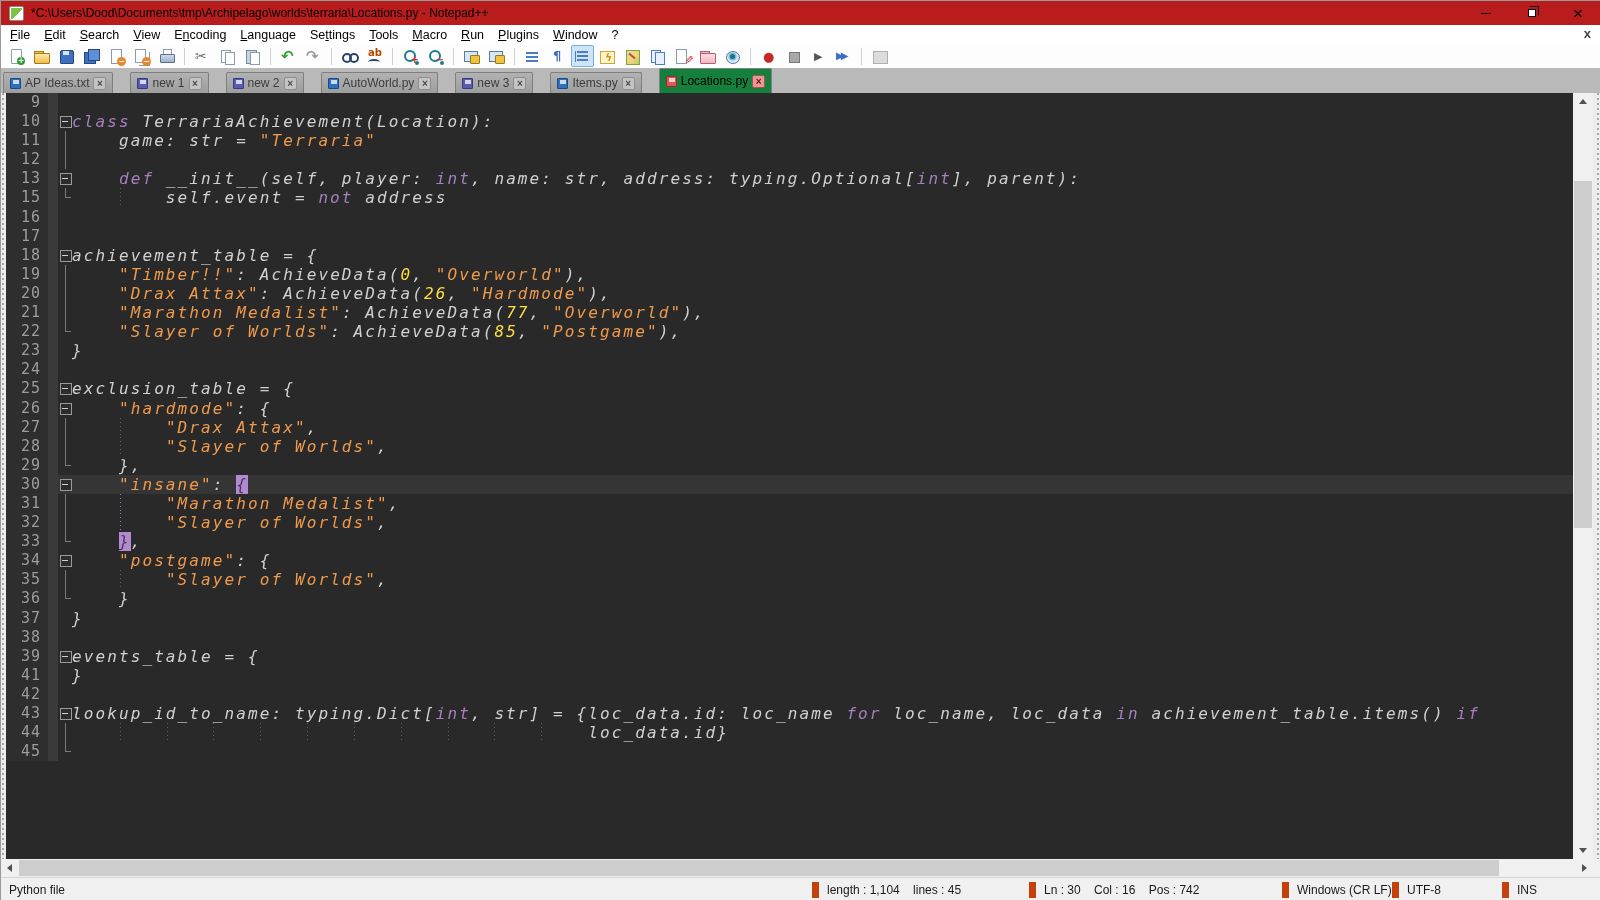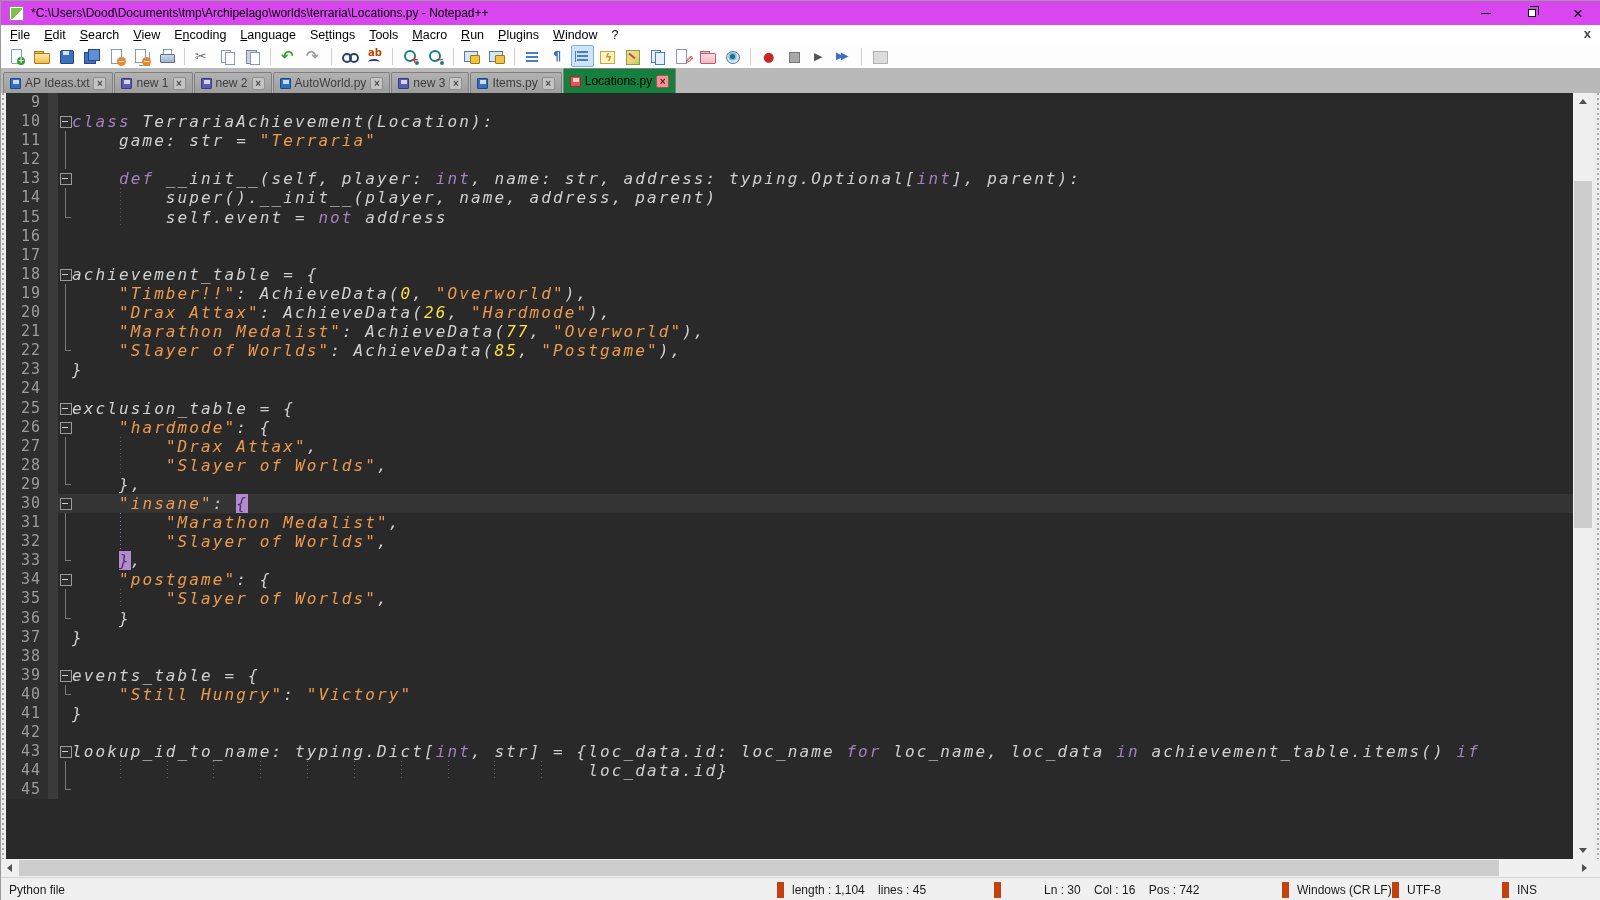--- a/index.html
+++ b/index.html
@@ -3,21 +3,21 @@
 <meta charset="utf-8">
 <style>
   * { margin:0; padding:0; box-sizing:border-box; }
   html,body { width:1600px; height:900px; overflow:hidden; background:#fff;
     font-family:"Liberation Sans", sans-serif; }
   #app { position:absolute; inset:0; width:1600px; height:900px; background:#fff;
     border:1px solid #9a9a9a; }
 
   
   .titlebar { position:absolute; left:0; top:0; width:1600px; height:24px;
-    background:#d946ef; display:flex; align-items:center; }
+    background:#b91c1c; display:flex; align-items:center; }
   .app-icon { width:15px; height:15px; margin-left:8px; position:relative;
     background:#fff; border:1px solid #8a8a8a; border-radius:2px; }
   .app-icon::before { content:""; position:absolute; left:1px; top:1px; width:11px;
     height:11px; background:linear-gradient(135deg,#7ec24a 0 55%, #fff 55%); }
   .title-text { margin-left:7px; font-size:12px; color:#000; }
   .win-controls { margin-left:auto; display:flex; height:100%; }
   .win-btn { width:46px; height:100%; display:flex; align-items:center; justify-content:center; }
   .glyph-min { width:10px; height:1px; background:#000; }
   .glyph-restore { width:8px; height:8px; border:1px solid #000; position:relative; background:#fff; }
   .glyph-restore::before { content:""; position:absolute; left:1px; top:-4px; width:8px; height:8px;
@@ -132,21 +132,21 @@
   .i-run-macro-multi::before { content:"\25B6\25B6"; left:1px; top:3px; font-size:10px;
     letter-spacing:-3px; color:#3a6cc8; }
   .i-save-macro::before { content:""; left:2px; top:3px; width:13px; height:11px; background:#dcdcdc;
     border:1px solid #b0b0b0; }
 
   
   .tabbar { position:absolute; left:0; top:67px; width:1600px; height:25px; background:#b9b9b9;
     display:flex; align-items:flex-end; padding-left:2px; }
   .tab { display:flex; align-items:center; gap:4px; padding:0 6px; height:21px; font-size:12px;
     color:#3c3c3c; background:linear-gradient(#b2b2b2,#9d9d9d); border:1px solid #7f7f7f;
-    border-bottom:none; border-radius:2px 2px 0 0; margin-right:1px; white-space:nowrap; }
+    border-bottom:none; border-radius:2px 2px 0 0; margin-right:17px; white-space:nowrap; }
   .tab.active { background:#15803d; color:#000; height:25px; }
   .tfloppy { width:11px; height:11px; border-radius:1px; position:relative; flex:0 0 auto; }
   .tfloppy::before { content:""; position:absolute; left:2px; top:1px; width:6px; height:4px;
     background:rgba(255,255,255,.75); }
   .tfloppy.saved { background:#2f6fc0; border:1px solid #1c4a85; }
   .tfloppy.new { background:#5a5ab0; border:1px solid #3a3a80; }
   .tfloppy.modified { background:#e05555; border:1px solid #9a2a2a; }
   .tclose { width:13px; height:13px; display:flex; align-items:center; justify-content:center;
     font-size:10px; font-weight:bold; color:#4a4a4a; background:#c4c4c4; border:1px solid #8f8f8f;
     border-radius:2px; flex:0 0 auto; }
@@ -206,21 +206,21 @@
   .sb-corner { position:absolute; left:1592px; top:858px; width:8px; height:18px; background:#f0f0f0; }
 
   
   .statusbar { position:absolute; left:0; top:876px; width:1600px; height:24px; background:#f0f0f0;
     border-top:1px solid #d4d4d4; display:flex; align-items:center; font-size:12px; color:#1a1a1a; }
   .ss { white-space:pre; padding:0 8px; height:16px; line-height:16px;
     border-right:7px solid #c2410c; overflow:hidden; }
   .ss:last-child { border-right:none; }
   [data-name="status-file-type"] { flex:1; }
   [data-name="status-doc-size"] { width:217px; }
-  [data-name="status-cursor-pos"] { width:253px;margin-left:35px; }
+  [data-name="status-cursor-pos"] { width:253px; }
   [data-name="status-eol-format"] { width:110px; }
   [data-name="status-encoding"] { width:110px; }
   [data-name="status-typing-mode"] { width:92px; }
 </style>
 </head>
 <body>
 
 <div id="app" data-name="notepad-plus-plus-window">
 
   <div class="titlebar" data-name="title-bar">
@@ -425,26 +425,20 @@
         <div class="fold f-line" data-name="fold-margin"></div>
         <div class="code" data-name="code-text"></div>
       </div>
       <div class="row" data-name="code-line">
         <div class="num" data-name="line-number">13</div>
         <div class="strip" data-name="bookmark-margin"></div>
         <div class="fold f-box" data-name="fold-toggle-box"></div>
         <div class="code" data-name="code-text"><span class="c-d" data-name="code-token">    </span><span class="c-k" data-name="keyword-token">def</span><span class="c-d" data-name="code-token"> __init__(self, player: </span><span class="c-k" data-name="keyword-token">int</span><span class="c-d" data-name="code-token">, name: str, address: typing.Optional[</span><span class="c-k" data-name="keyword-token">int</span><span class="c-d" data-name="code-token">], parent):</span></div>
       </div>
       <div class="row" data-name="code-line">
-        <div class="num" data-name="line-number">14</div>
-        <div class="strip" data-name="bookmark-margin"></div>
-        <div class="fold f-line" data-name="fold-margin"></div>
-        <div class="code" data-name="code-text"><span class="guide" data-name="indent-guide" style="left: 47.816px;"></span><span class="c-d" data-name="code-token">        super().__init__(player, name, address, parent)</span></div>
-      </div>
-      <div class="row" data-name="code-line">
         <div class="num" data-name="line-number">15</div>
         <div class="strip" data-name="bookmark-margin"></div>
         <div class="fold f-end" data-name="fold-margin"></div>
         <div class="code" data-name="code-text"><span class="guide" data-name="indent-guide" style="left: 47.816px;"></span><span class="c-d" data-name="code-token">        self.event = </span><span class="c-k" data-name="keyword-token">not</span><span class="c-d" data-name="code-token"> address</span></div>
       </div>
       <div class="row" data-name="code-line">
         <div class="num" data-name="line-number">16</div>
         <div class="strip" data-name="bookmark-margin"></div>
         <div class="fold" data-name="fold-margin"></div>
         <div class="code" data-name="code-text"></div>
@@ -579,26 +573,20 @@
         <div class="num" data-name="line-number">38</div>
         <div class="strip" data-name="bookmark-margin"></div>
         <div class="fold" data-name="fold-margin"></div>
         <div class="code" data-name="code-text"></div>
       </div>
       <div class="row" data-name="code-line">
         <div class="num" data-name="line-number">39</div>
         <div class="strip" data-name="bookmark-margin"></div>
         <div class="fold f-box" data-name="fold-toggle-box"></div>
         <div class="code" data-name="code-text"><span class="c-d" data-name="code-token">events_table = {</span></div>
-      </div>
-      <div class="row" data-name="code-line">
-        <div class="num" data-name="line-number">40</div>
-        <div class="strip" data-name="bookmark-margin"></div>
-        <div class="fold f-end" data-name="fold-margin"></div>
-        <div class="code" data-name="code-text"><span class="c-d" data-name="code-token">    </span><span class="c-s" data-name="string-token">"Still Hungry"</span><span class="c-d" data-name="code-token">: </span><span class="c-s" data-name="string-token">"Victory"</span></div>
       </div>
       <div class="row" data-name="code-line">
         <div class="num" data-name="line-number">41</div>
         <div class="strip" data-name="bookmark-margin"></div>
         <div class="fold" data-name="fold-margin"></div>
         <div class="code" data-name="code-text"><span class="c-d" data-name="code-token">}</span></div>
       </div>
       <div class="row" data-name="code-line">
         <div class="num" data-name="line-number">42</div>
         <div class="strip" data-name="bookmark-margin"></div>

